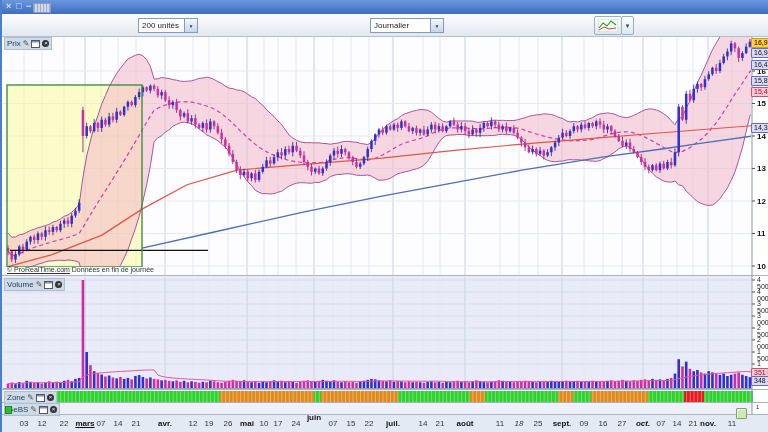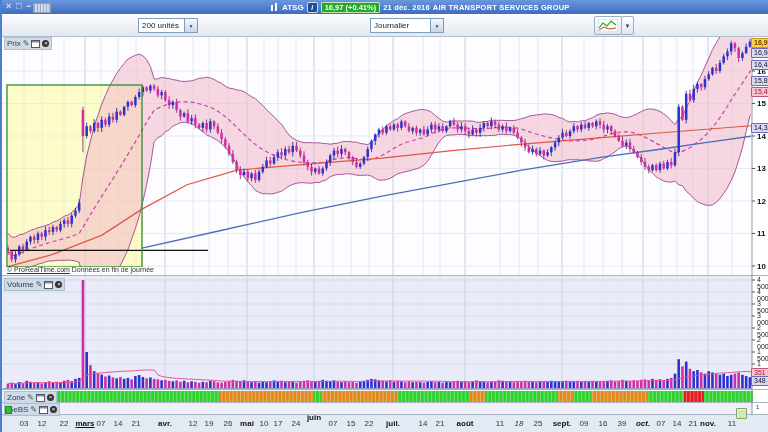--- a/index.html
+++ b/index.html
@@ -996,31 +996,20 @@
       <line x1="750" y1="340" x2="753" y2="340" stroke="#555"></line>
       <line x1="750" y1="352" x2="753" y2="352" stroke="#555"></line>
       <line x1="750" y1="364" x2="753" y2="364" stroke="#555"></line>
     </svg>
 
   <div id="titlebar" class="abs" style="z-index:10">
     <span class="abs winctl" style="left:4px;top:0">×</span>
     <span class="abs winctl" style="left:14px;top:0">□</span>
     <span class="abs winctl" style="left:24px;top:0">−</span>
     <span id="kbd-icon" class="abs"></span>
-    <div id="instr" class="abs">
-      <span class="mini-candle">
-        <i style="left:1px;top:2px;height:6px"></i>
-          <i style="left:5px;top:0;height:8px"></i>
-      </span>
-      <span id="symbol">ATSG</span>
-      <span id="info-badge">i</span>
-      <span id="price-badge"><span>16,97</span>&nbsp;<span>(+0.41%)</span></span>
-      <span id="instr-name">21 déc. 2016</span>
-      <span id="instr-name">AIR TRANSPORT SERVICES GROUP</span>
-    </div>
   </div>
 
   <div id="toolbar" class="abs" style="z-index:10">
     <div class="select" style="left:136px;top:4px;width:58px">
       <span class="txt">200 unités</span>
       <span class="arr">▼</span>
     </div>
     <div class="select" style="left:368px;top:4px;width:72px">
       <span class="txt">Journalier</span>
       <span class="arr">▼</span>
@@ -1114,21 +1103,21 @@
       <div class="dlabel month" style="left: 391px; top: 419px;">juil.</div>
       <div class="dlabel" style="left: 421px; top: 419px;">14</div>
       <div class="dlabel" style="left: 438px; top: 419px;">21</div>
       <div class="dlabel month" style="left: 463px; top: 419px;">août</div>
       <div class="dlabel" style="left: 498px; top: 419px;">11</div>
       <div class="dlabel" style="left: 517px; top: 419px; font-style: italic;">18</div>
       <div class="dlabel" style="left: 536px; top: 419px;">25</div>
       <div class="dlabel month" style="left: 560px; top: 419px;">sept.</div>
       <div class="dlabel" style="left: 582px; top: 419px;">09</div>
       <div class="dlabel" style="left: 601px; top: 419px;">16</div>
-      <div class="dlabel" style="left: 620px; top: 419px;">39</div>
+      <div class="dlabel" style="left: 620px; top: 419px;">27</div>
       <div class="dlabel month" style="left: 641px; top: 419px; font-style: italic;">oct.</div>
       <div class="dlabel" style="left: 659px; top: 419px;">07</div>
       <div class="dlabel" style="left: 675px; top: 419px;">14</div>
       <div class="dlabel" style="left: 691px; top: 419px;">21</div>
       <div class="dlabel month" style="left: 706px; top: 419px;">nov.</div>
       <div class="dlabel" style="left: 730px; top: 419px;">11</div>
     </div>
 
   <div id="gebs-mark" class="abs"></div>
   <div id="scroll-handle" class="abs"></div>

